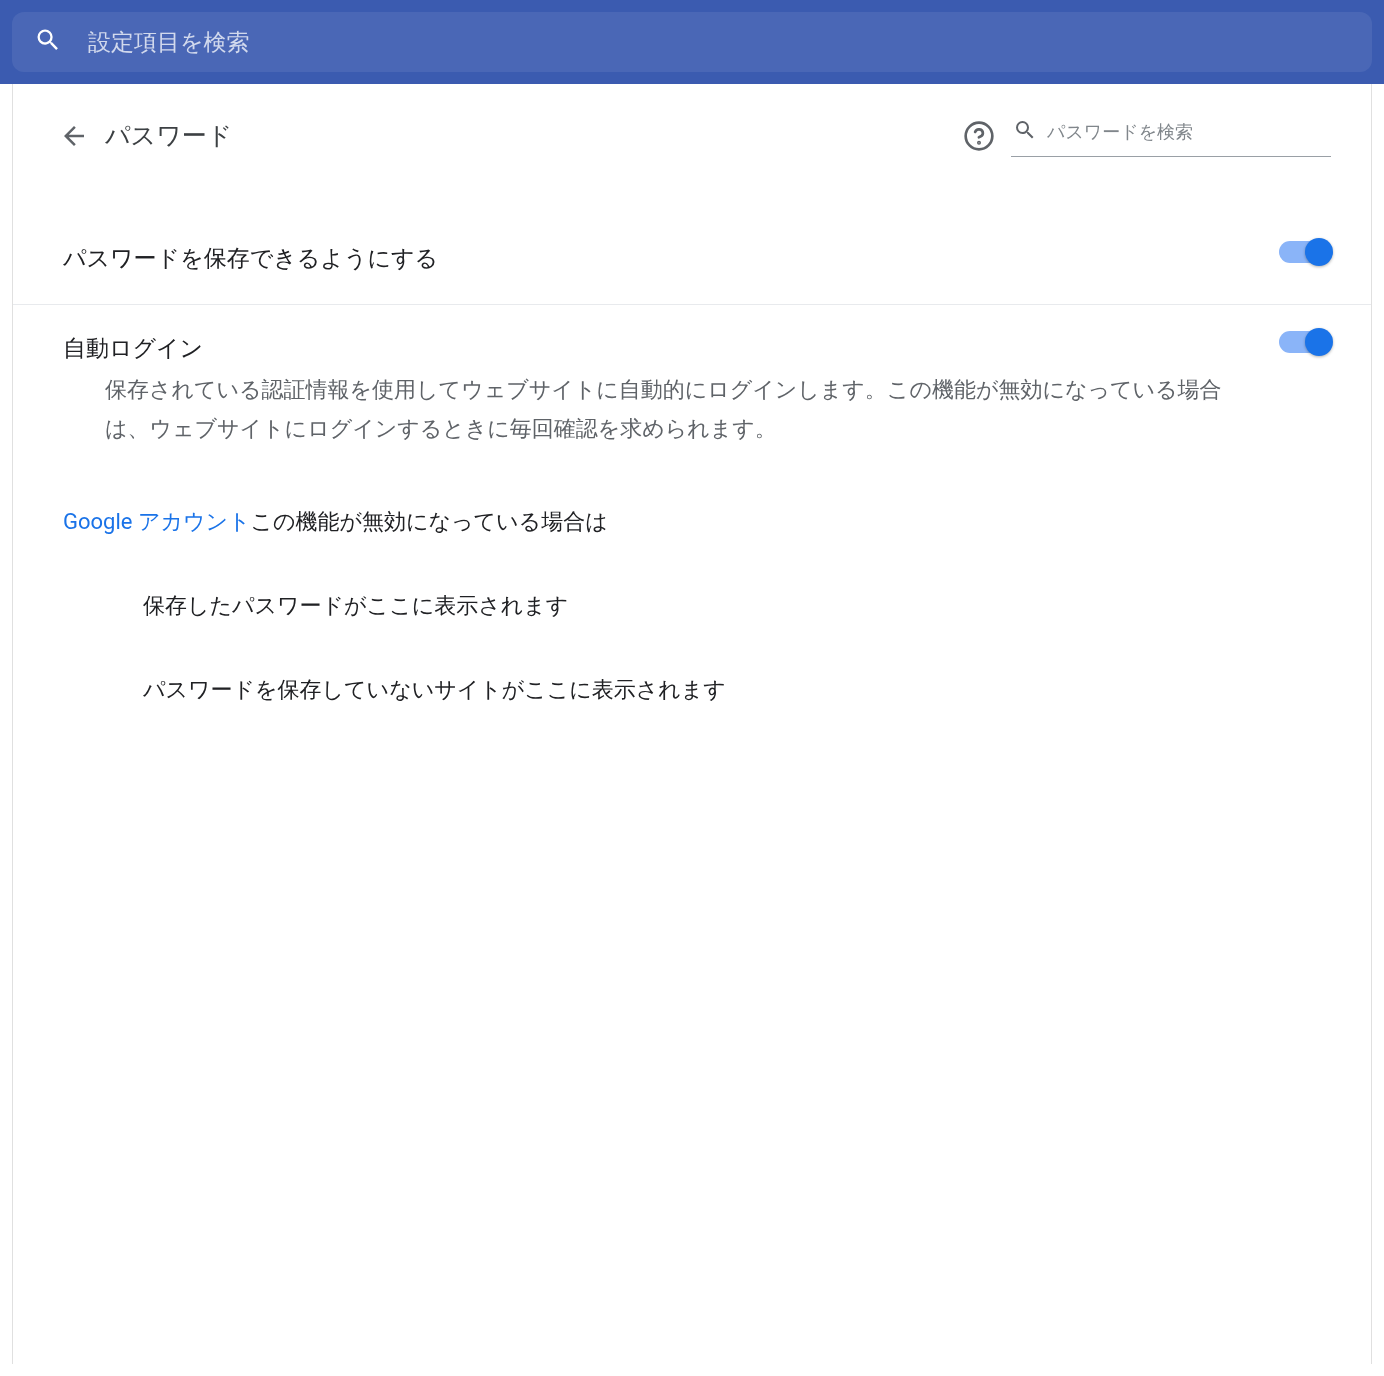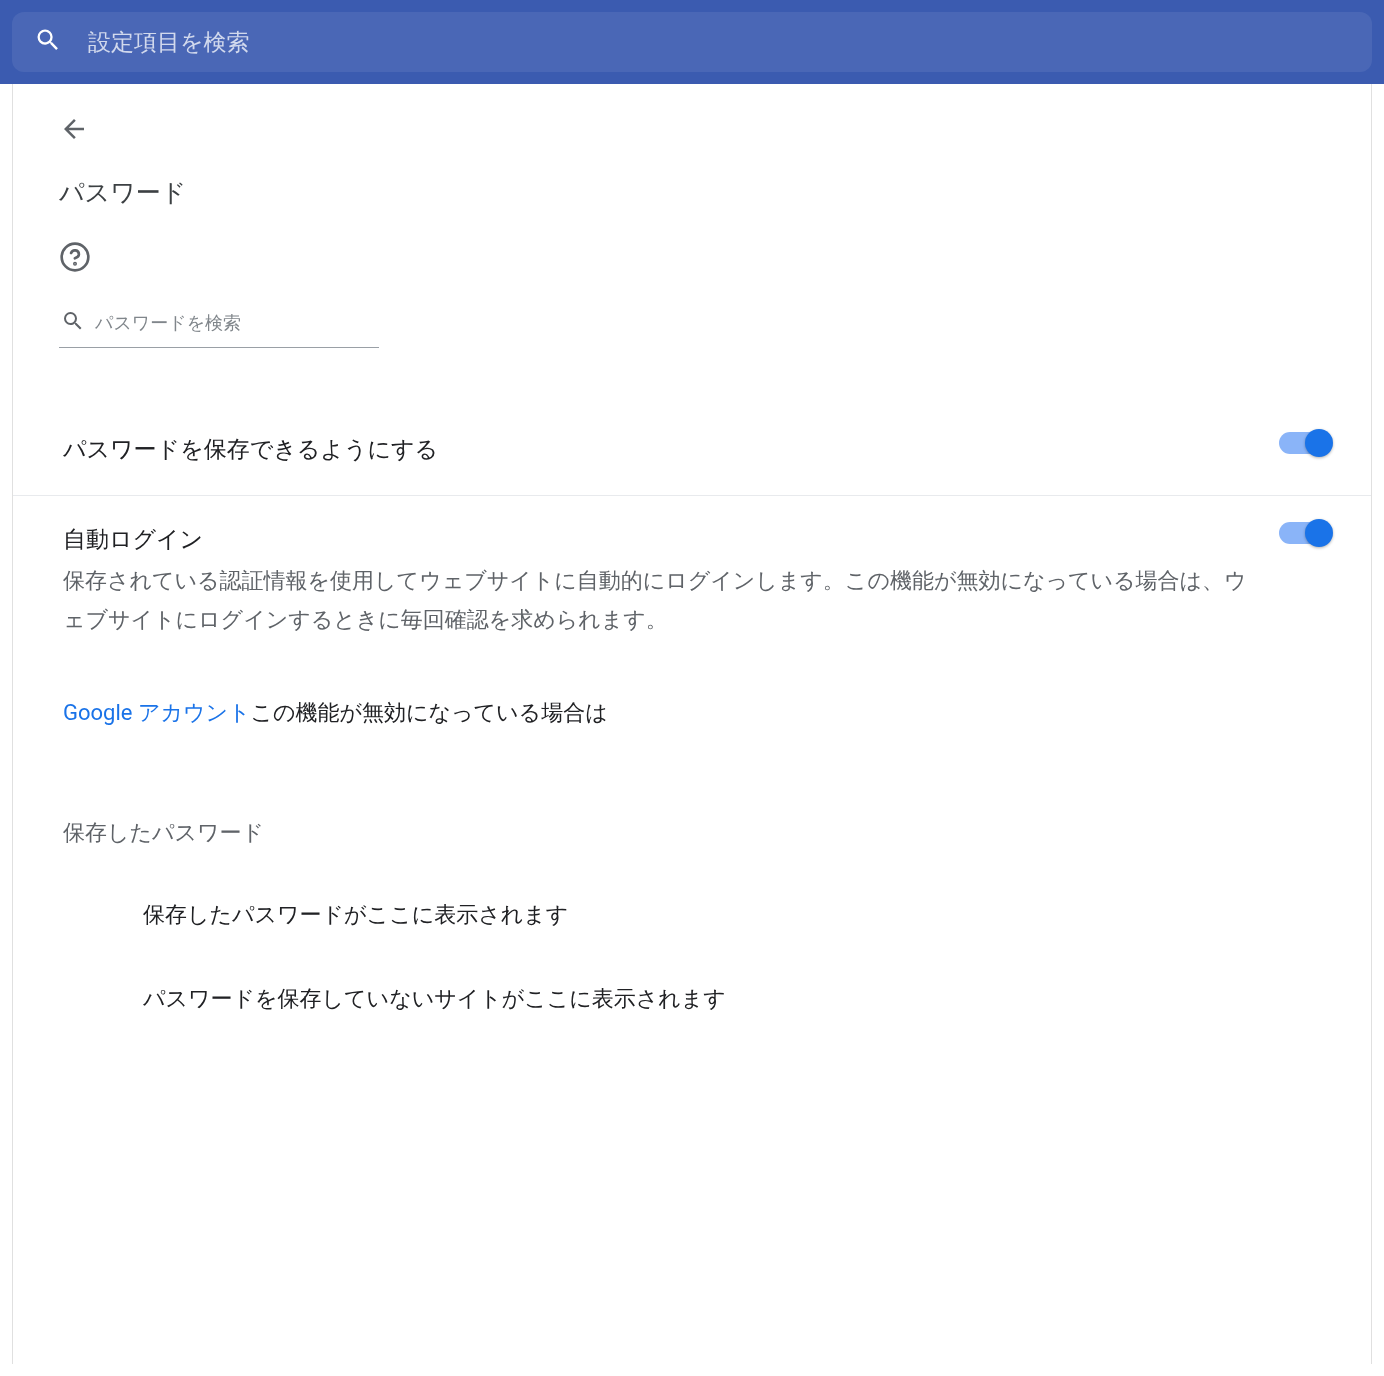--- a/index.html
+++ b/index.html
@@ -34,24 +34,23 @@
     .search-input::placeholder { color: rgba(255,255,255,0.75); }
     .content-wrap {
       background: #fff;
       margin: 0 12px;
       border-left: 1px solid #e0e0e0;
       border-right: 1px solid #e0e0e0;
       height: calc(100% - 96px);
     }
     .page-header {
       display: flex;
-      align-items: flex-start;
+      align-items: center;
       padding: 30px 40px 30px 46px;
-      gap: 32px;
-      flex-direction: column;
+      gap: 16px;
     }
     .back-arrow {
       cursor: pointer;
       display: flex;
       align-items: center;
       justify-content: center;
     }
     .page-title {
       font-size: 25px;
       color: #3c4043;
@@ -90,20 +89,21 @@
     .setting-title {
       font-size: 23px;
       color: #202124;
       line-height: 1.6;
     }
     .setting-desc {
       font-size: 22px;
       color: #5f6368;
       line-height: 1.8;
       margin-top: 2px;
+      margin-left: 42px;
     }
     .toggle {
       width: 52px;
       height: 22px;
       background: #8ab4f8;
       border-radius: 11px;
       position: relative;
       cursor: pointer;
       flex-shrink: 0;
     }
@@ -192,18 +192,17 @@
       <div class="setting-title">自動ログイン</div>
       <div class="setting-desc">保存されている認証情報を使用してウェブサイトに自動的にログインします。この機能が無効になっている場合は、ウェブサイトにログインするときに毎回確認を求められます。</div>
     </div>
     <div class="toggle"></div>
   </div>
 
   <div class="link-row">
     <a>Google アカウント</a><span>この機能が無効になっている場合は</span>
   </div>
 
-  <div class="section-header">保存したパスワード</div>
   <div class="empty-msg">保存したパスワードがここに表示されます</div>
 
   <div class="empty-msg">パスワードを保存していないサイトがここに表示されます</div>
 
 </div>
 
 </body></html>

